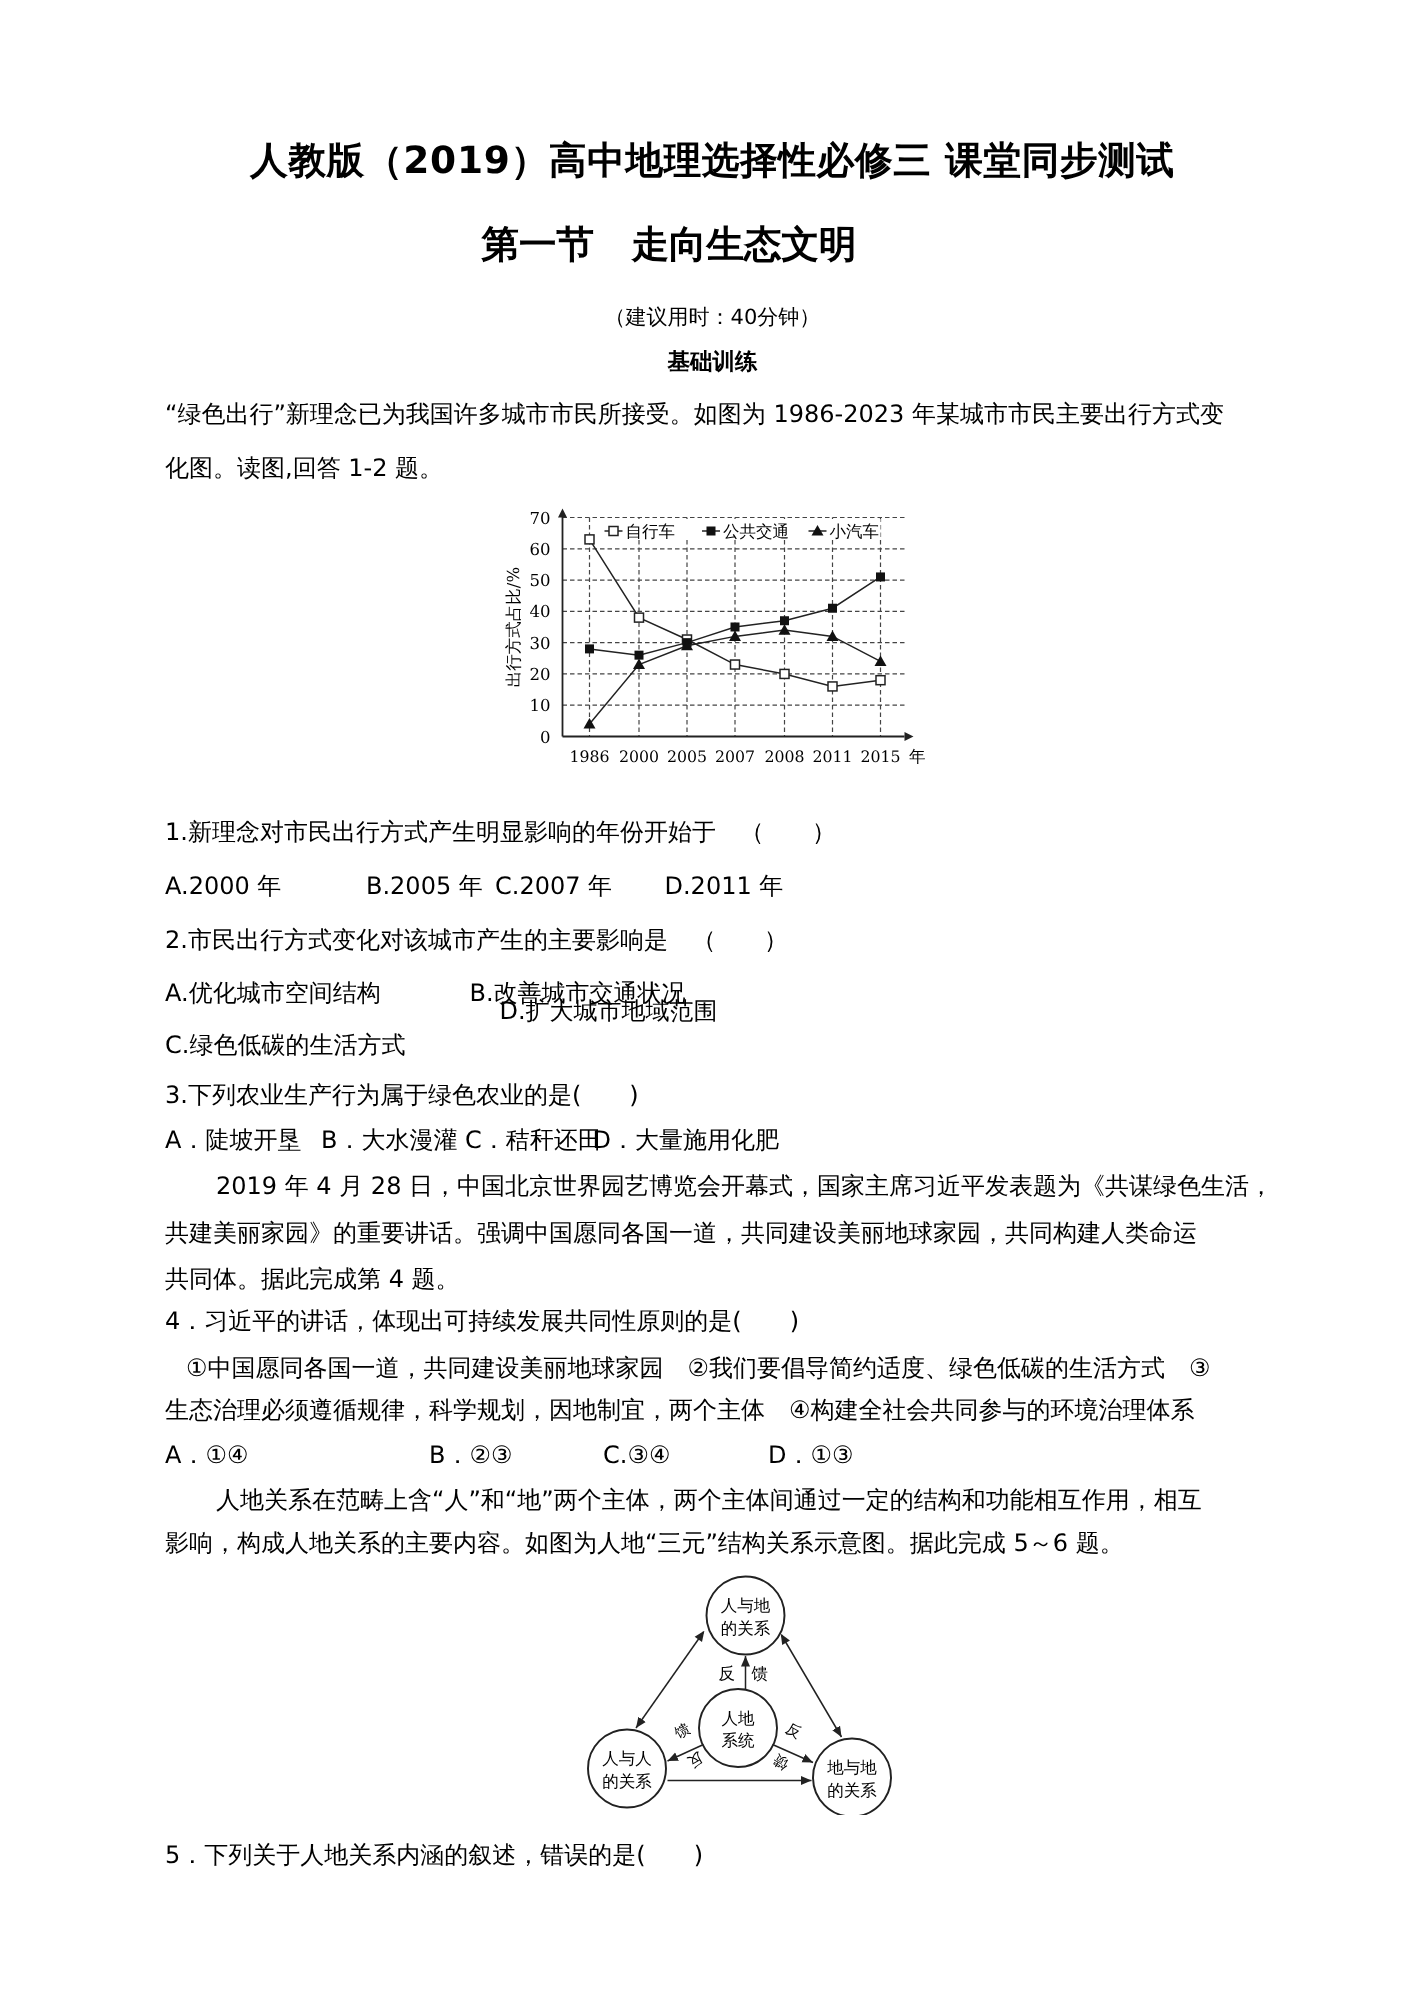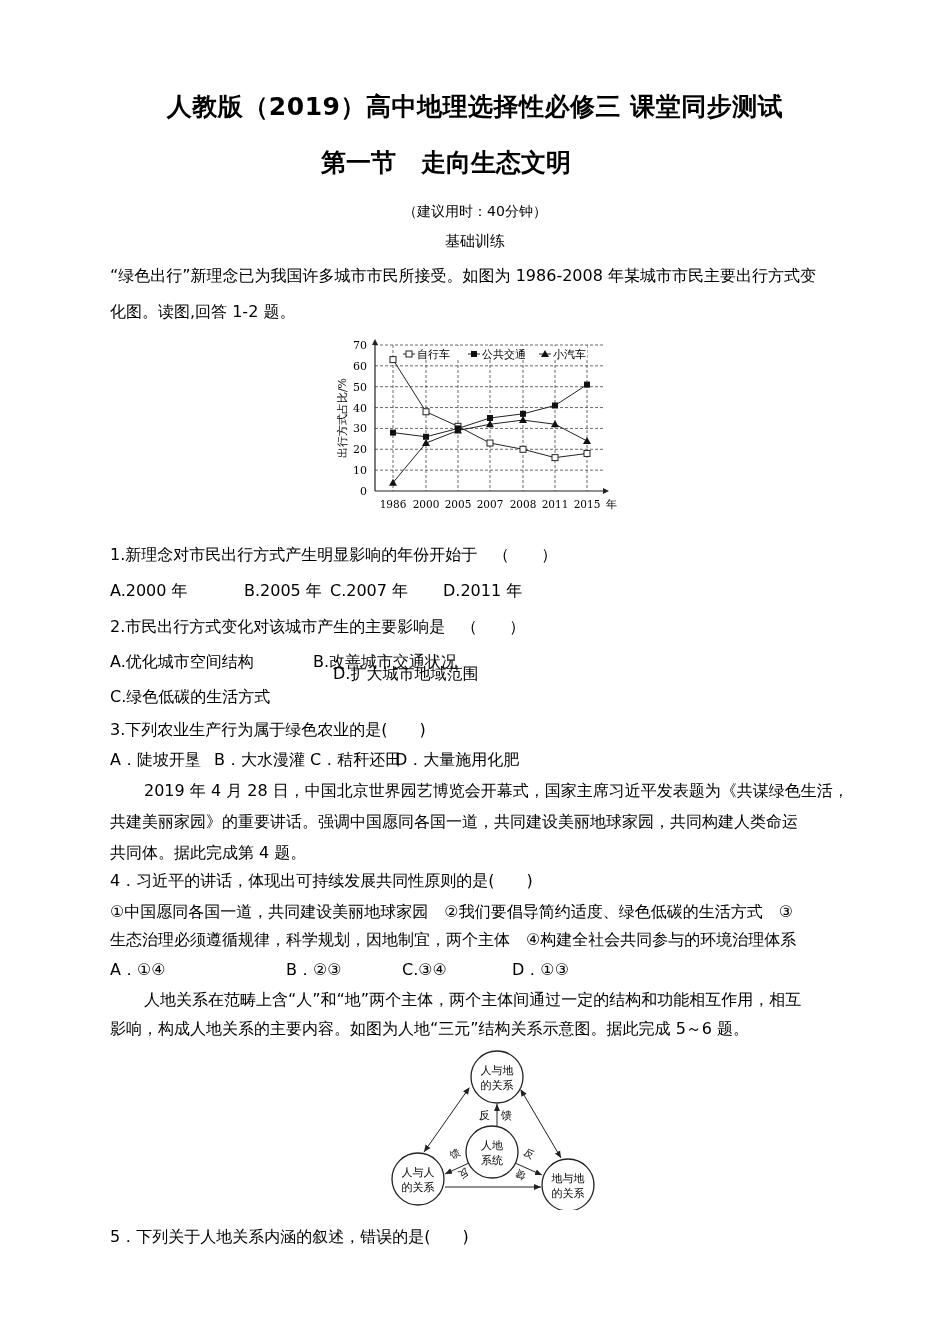--- a/index.html
+++ b/index.html
@@ -1,33 +1,33 @@
 <!DOCTYPE html>
 <html><head>
 <meta charset="utf-8">
 <style>
   html, body { margin: 0; padding: 0; background: #ffffff; }
   body { width: 950px; height: 1344px; position: relative; font-family: "DejaVu Sans", "Liberation Sans", sans-serif; color: #000; overflow: hidden; }
   .abs { position: absolute; white-space: nowrap; }
   .title1 { top: 90px; left: 0; width: 950px; text-align: center; font-size: 25px; font-weight: bold; letter-spacing: 0.5px; }
   .title2 { top: 146px; left: 0; width: 892px; text-align: center; font-size: 25px; font-weight: bold; }
   .hint { top: 203px; left: 0; width: 950px; text-align: center; font-size: 14px; }
-  .section { top: 232px; left: 0; width: 950px; text-align: center; font-size: 15px; font-weight: normal; }
+  .section { top: 232px; left: 0; width: 950px; text-align: center; font-size: 15px; font-weight: bold; }
   .p { font-size: 16px; line-height: 20px; }
   svg text { font-family: "DejaVu Serif", "Liberation Serif", serif; }
 </style>
 </head>
 <body>
 
 <div class="abs title1">人教版（2019）高中地理选择性必修三 课堂同步测试</div>
 <div class="abs title2">第一节　走向生态文明</div>
 <div class="abs hint">（建议用时：40分钟）</div>
 <div class="abs section">基础训练</div>
 
-<div class="abs p" style="top:266px; left:110px;">“绿色出行”新理念已为我国许多城市市民所接受。如图为 1986-2008 年某城市市民主要出行方式变</div>
+<div class="abs p" style="top:266px; left:110px;">“绿色出行”新理念已为我国许多城市市民所接受。如图为 1986-2023 年某城市市民主要出行方式变</div>
 <div class="abs p" style="top:302px; left:110px;">化图。读图,回答 1-2 题。</div>
 
 <svg class="abs" style="top:335px; left:330px;" width="290" height="180" viewBox="330 335 290 180">
   <g id="chart-grid">
       <line x1="375" y1="470.14285714285717" x2="603" y2="470.14285714285717" stroke="#444" stroke-width="0.8" stroke-dasharray="3,2"></line>
       <line x1="375" y1="449.2857142857143" x2="603" y2="449.2857142857143" stroke="#444" stroke-width="0.8" stroke-dasharray="3,2"></line>
       <line x1="375" y1="428.42857142857144" x2="603" y2="428.42857142857144" stroke="#444" stroke-width="0.8" stroke-dasharray="3,2"></line>
       <line x1="375" y1="407.57142857142856" x2="603" y2="407.57142857142856" stroke="#444" stroke-width="0.8" stroke-dasharray="3,2"></line>
       <line x1="375" y1="386.7142857142857" x2="603" y2="386.7142857142857" stroke="#444" stroke-width="0.8" stroke-dasharray="3,2"></line>
       <line x1="375" y1="365.8571428571429" x2="603" y2="365.8571428571429" stroke="#444" stroke-width="0.8" stroke-dasharray="3,2"></line>
@@ -127,21 +127,21 @@
 <div class="abs p" style="top:750px; left:110px;">A．陡坡开垦</div>
 <div class="abs p" style="top:750px; left:214px;">B．大水漫灌</div>
 <div class="abs p" style="top:750px; left:310px;">C．秸秆还田</div>
 <div class="abs p" style="top:750px; left:395px;">D．大量施用化肥</div>
 
 <div class="abs p" style="top:781px; left:144px;">2019 年 4 月 28 日，中国北京世界园艺博览会开幕式，国家主席习近平发表题为《共谋绿色生活，</div>
 <div class="abs p" style="top:812px; left:110px;">共建美丽家园》的重要讲话。强调中国愿同各国一道，共同建设美丽地球家园，共同构建人类命运</div>
 <div class="abs p" style="top:843px; left:110px;">共同体。据此完成第 4 题。</div>
 
 <div class="abs p" style="top:871px; left:110px;">4．习近平的讲话，体现出可持续发展共同性原则的是(　　)</div>
-<div class="abs p" style="top:902px; left:110px;">①中国愿同各国一道，共同建设美丽地球家园　②我们要倡导简约适度、绿色低碳的生活方式　③</div>
+<div class="abs p" style="top:902px; left:124px;">①中国愿同各国一道，共同建设美丽地球家园　②我们要倡导简约适度、绿色低碳的生活方式　③</div>
 <div class="abs p" style="top:930px; left:110px;">生态治理必须遵循规律，科学规划，因地制宜，两个主体　④构建全社会共同参与的环境治理体系</div>
 <div class="abs p" style="top:960px; left:110px;">A．①④</div>
 <div class="abs p" style="top:960px; left:286px;">B．②③</div>
 <div class="abs p" style="top:960px; left:402px;">C.③④</div>
 <div class="abs p" style="top:960px; left:512px;">D．①③</div>
 
 <div class="abs p" style="top:990px; left:144px;">人地关系在范畴上含“人”和“地”两个主体，两个主体间通过一定的结构和功能相互作用，相互</div>
 <div class="abs p" style="top:1019px; left:110px;">影响，构成人地关系的主要内容。如图为人地“三元”结构关系示意图。据此完成 5～6 题。</div>
 
 <svg class="abs" style="top:1045px; left:385px;" width="215" height="165" viewBox="385 1045 215 165">

